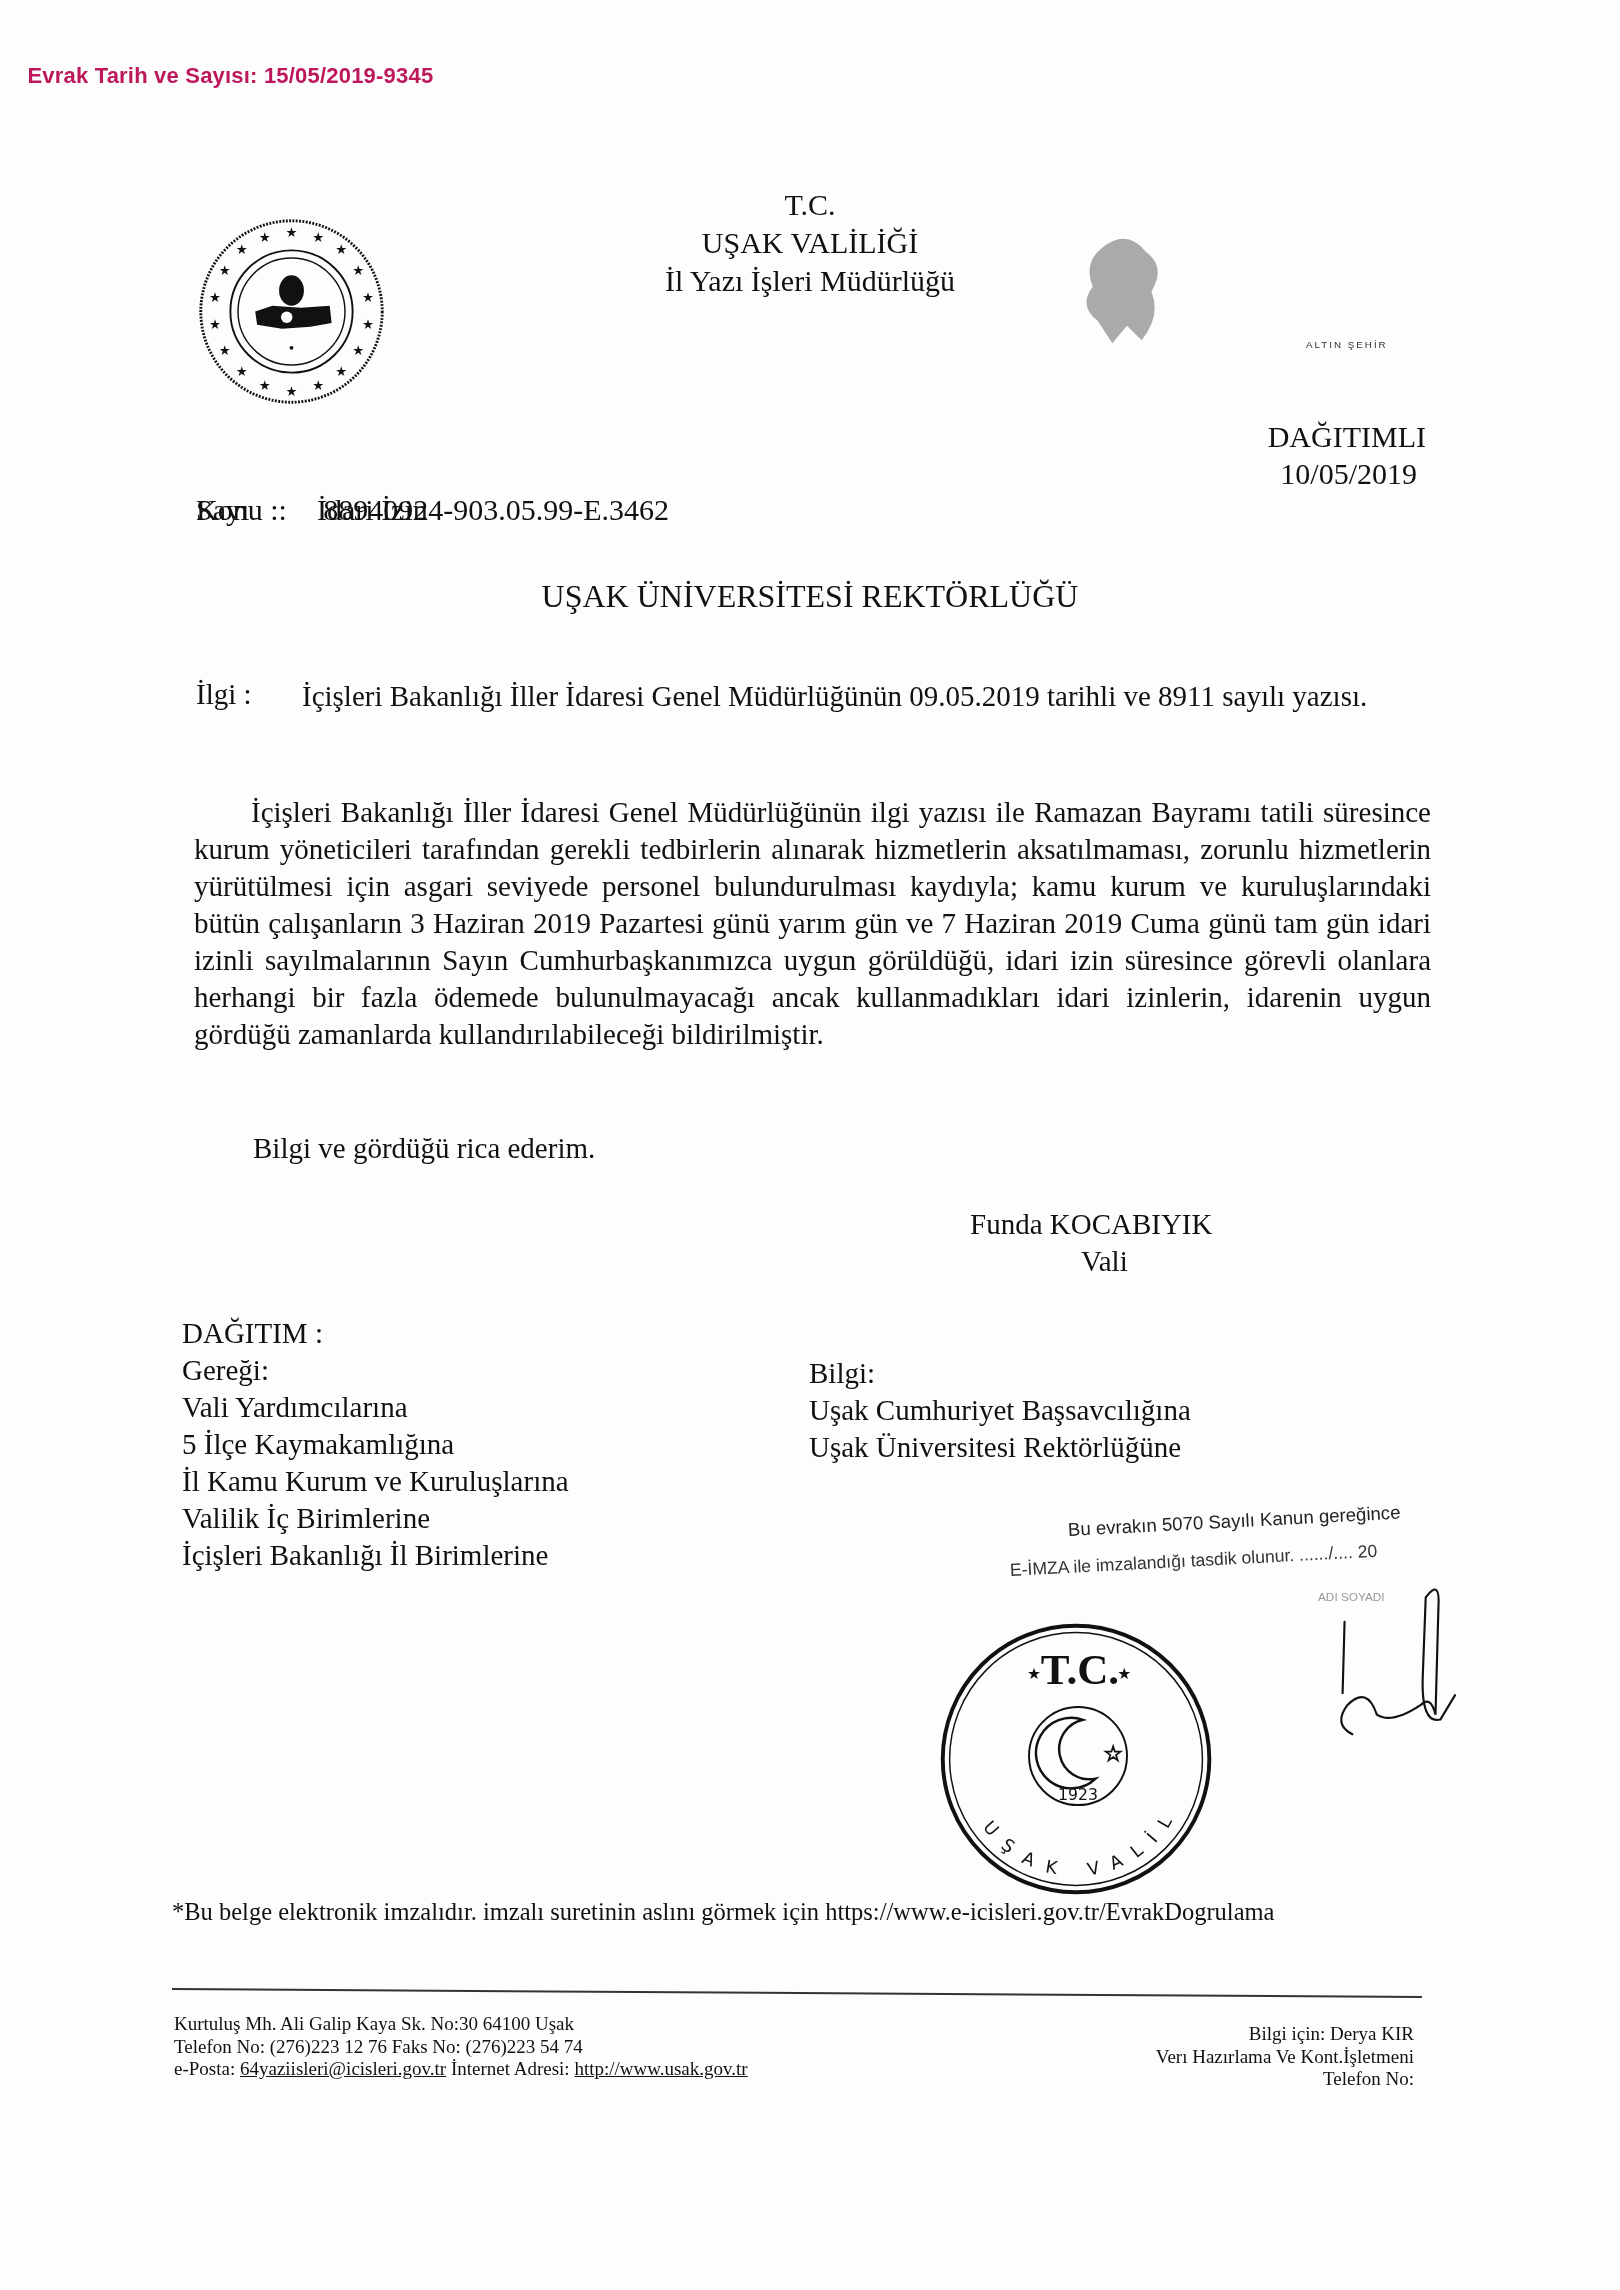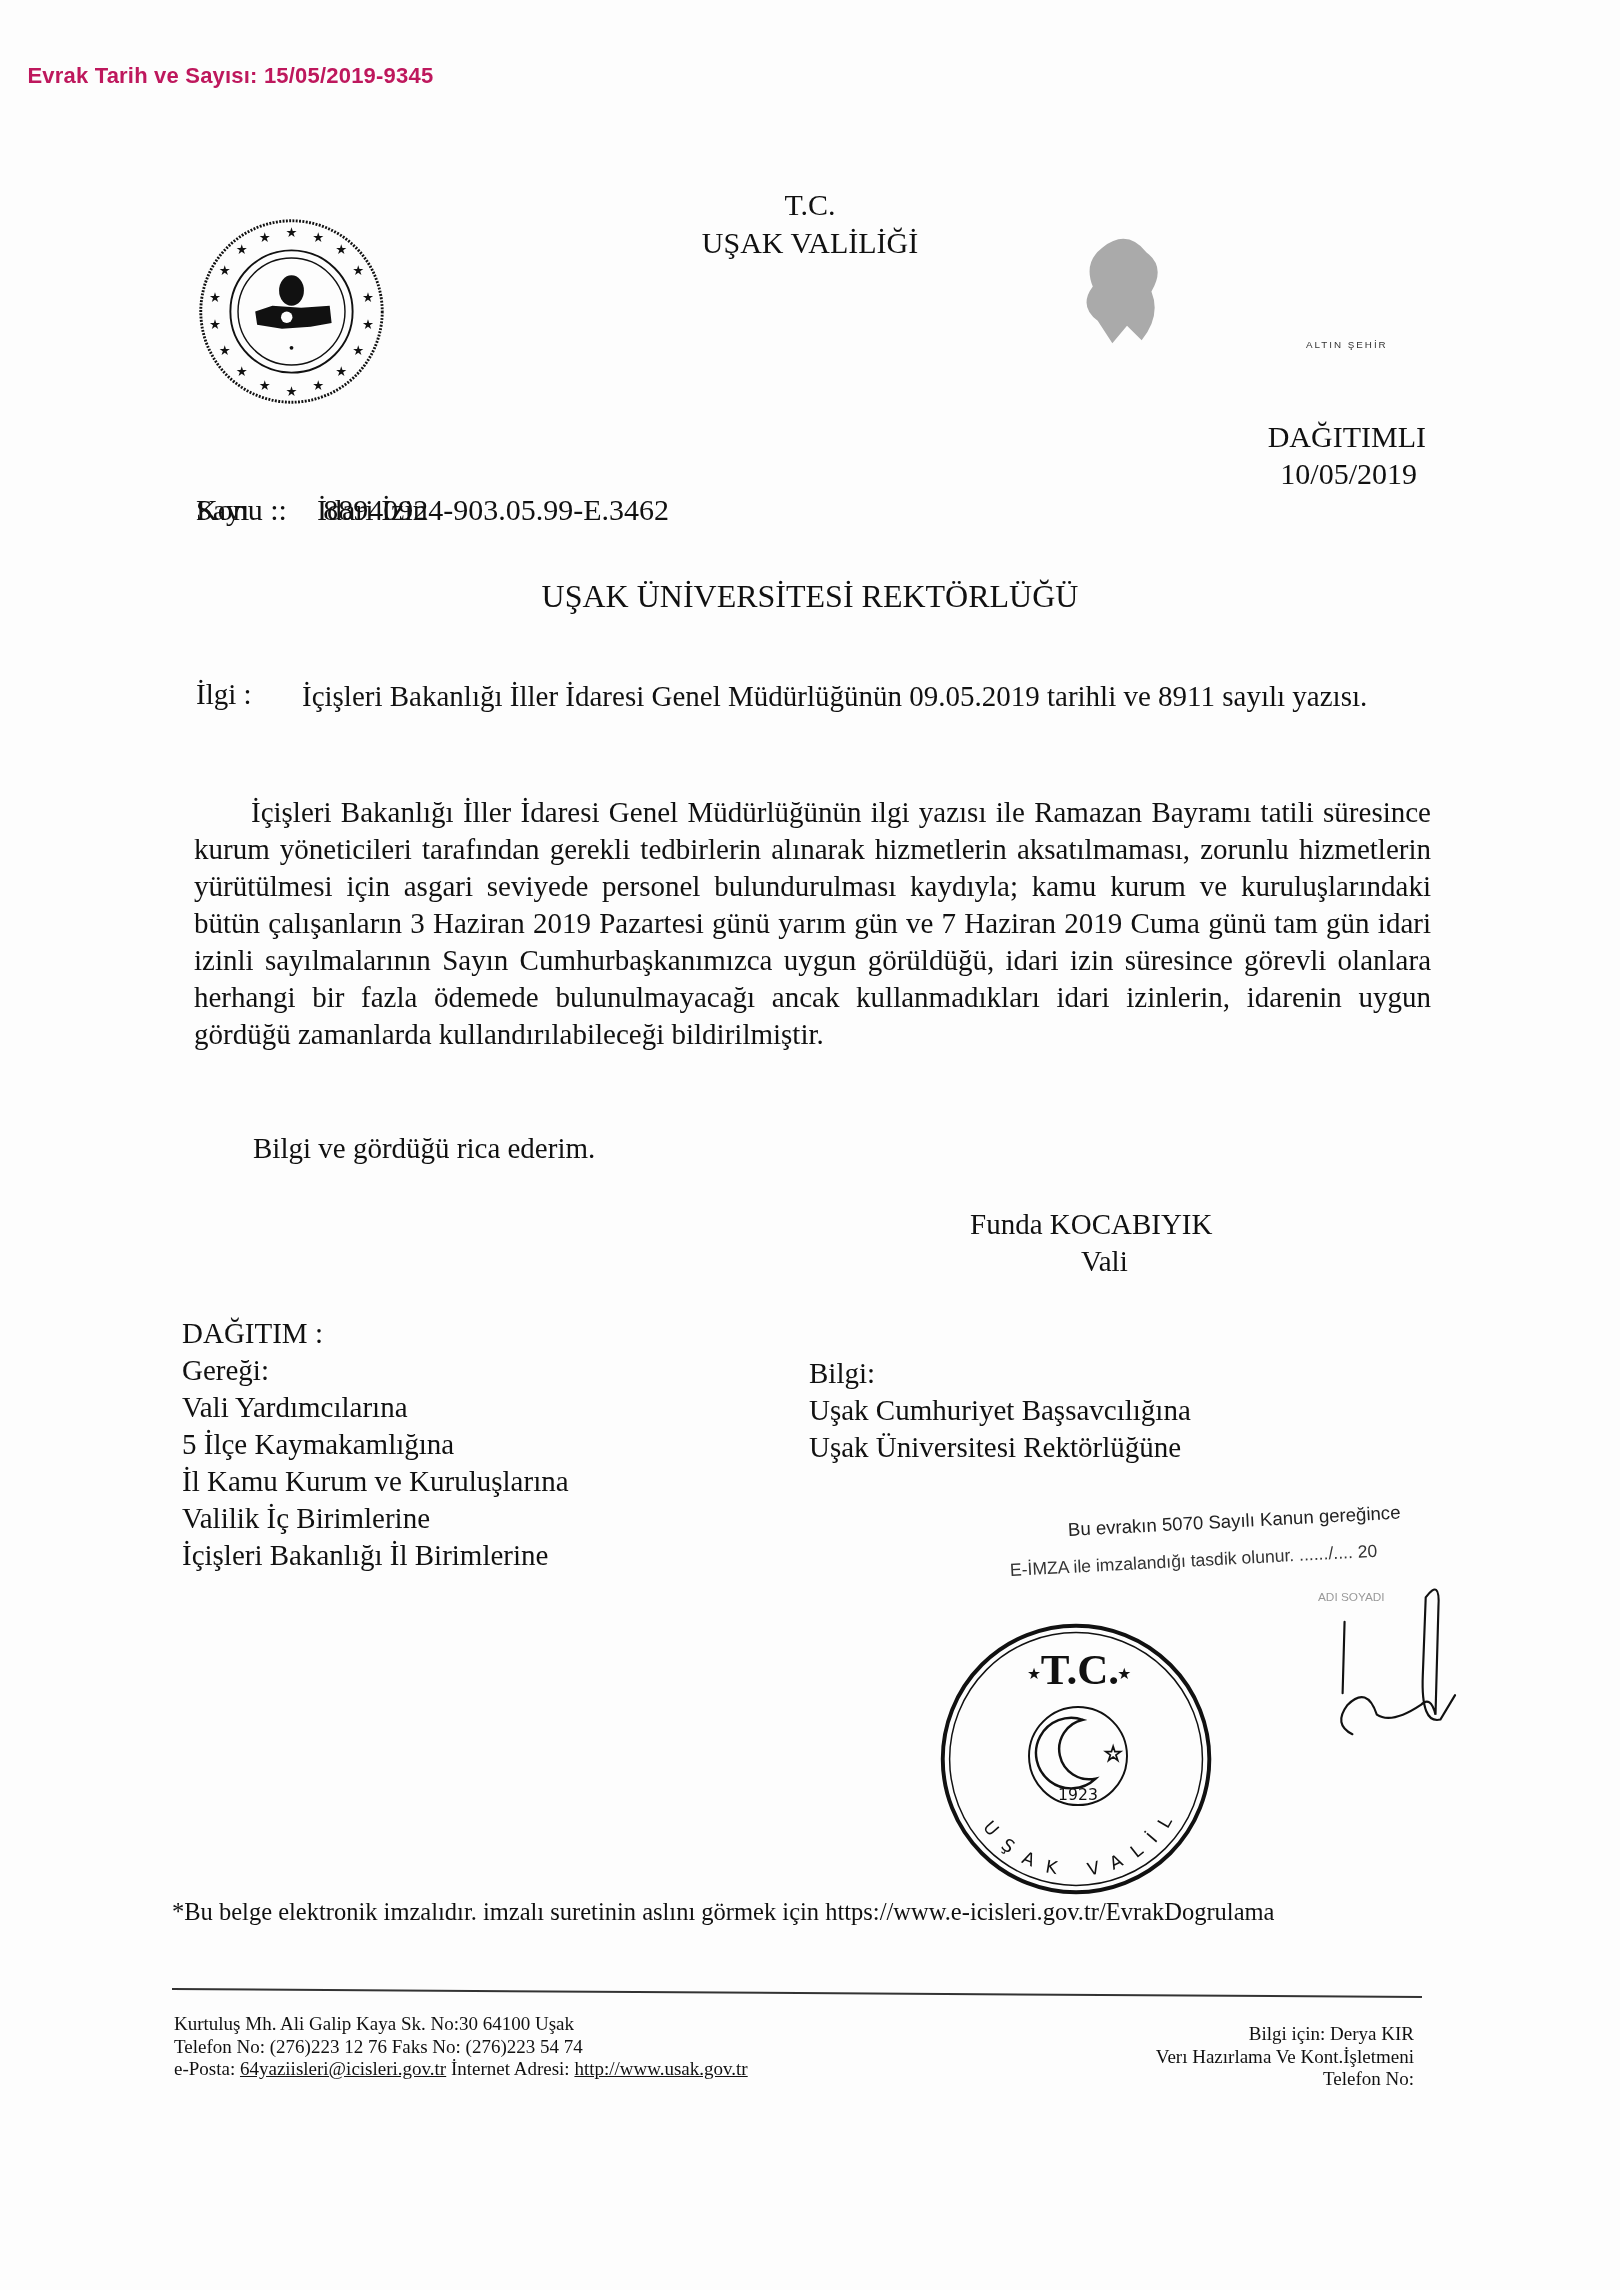--- a/index.html
+++ b/index.html
@@ -49,20 +49,21 @@
   </g>
   <ellipse cx="100" cy="78" rx="13" ry="16" fill="#111"></ellipse>
   <path d="M62 100 L80 94 L110 96 L140 94 L142 112 L120 116 L90 118 L64 114 Z" fill="#111"></path>
   <circle cx="95" cy="106" r="6" fill="#fdfdfd"></circle>
   <circle cx="100" cy="138" r="2" fill="#111"></circle>
 </svg>
 
 <div class="abs center-hdr" data-name="letterhead">
   <div data-name="letterhead-tc">T.C.</div>
   <div data-name="letterhead-governorship">UŞAK VALİLİĞİ</div>
+  <div data-name="letterhead-directorate">İl Yazı İşleri Müdürlüğü</div>
 </div>
 
 <div class="abs logo" data-name="usak-city-logo">
   <svg data-name="usak-logo-emblem-icon" width="108" height="127" viewBox="0 0 110 130" style="position:absolute;left:9.8px;top:11.8px;">
     <path d="M30 20 Q55 0 75 25 Q95 40 80 65 Q90 90 70 115 L55 100 L40 118 L25 95 Q5 80 20 60 Q10 35 30 20 Z" fill="#aaa"></path>
   </svg>
   <span data-name="logo-tagline" style="position:absolute;left:243px;top:123px;font-family:'Liberation Sans',sans-serif;font-size:9.8px;letter-spacing:2px;color:#333;">ALTIN ŞEHİR</span>
 </div>
 
 <div class="abs row" style="left:1250px;top:420px;width:176px;text-align:right;" data-name="distribution-label">DAĞITIMLI</div>

